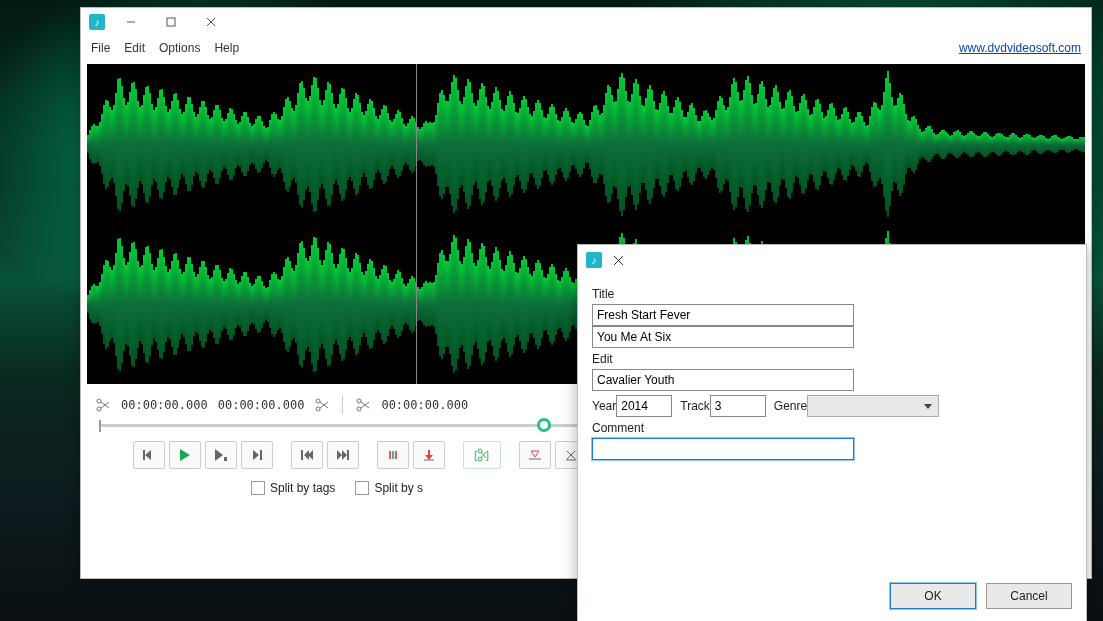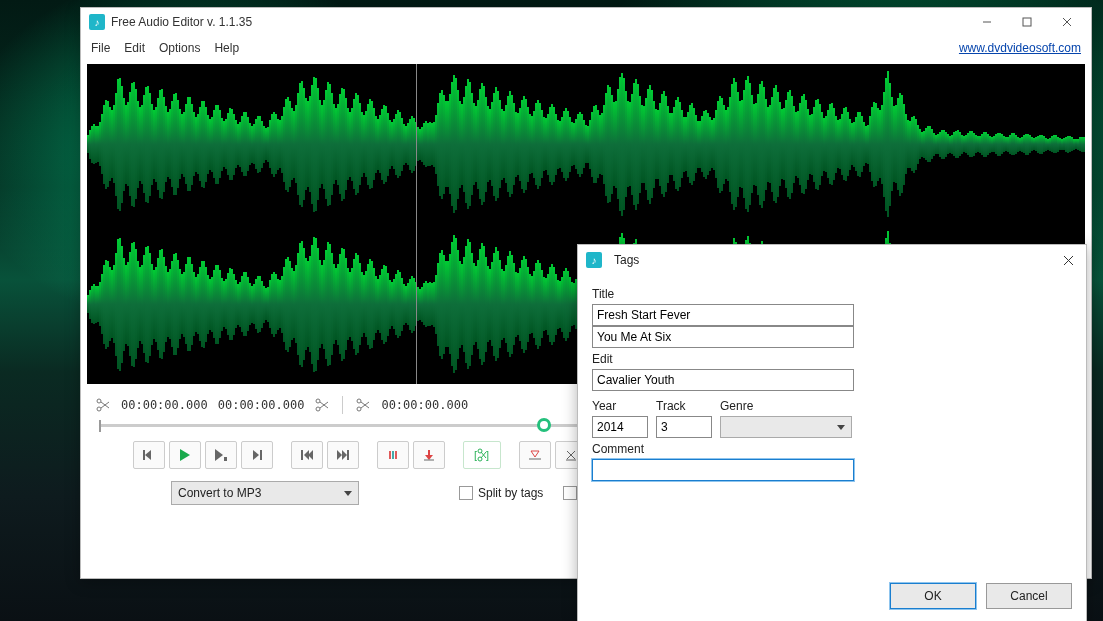--- a/index.html
+++ b/index.html
@@ -49,39 +49,38 @@
   .tags-title { height:30px; display:flex; align-items:center; padding:0 8px; border-bottom:none; }
   .tags-title .title { flex:1; font-size:12px; margin-left:6px; }
   .tags-title .close { width:20px; height:20px; display:flex; align-items:center; justify-content:center; }
   .tags-body { display:flex; padding:8px 14px 0; gap:18px; }
   .tags-left { flex:1; }
   .tags-right { width:160px; }
   .fld-label { display:block; margin:4px 0 3px; }
   .tinput { width:252px; height:18px; border:1px solid #888; padding:1px 4px; font-size:12px; }
   .tinput.focus { border:1px solid #1a7ecf; outline:1px solid #8fc5ee; }
   .row-nums { display:flex; gap:8px; }
-  .row-nums .col { display:flex; flex-direction:column; }
+  .row-nums .col { display:flex; flex-direction:row; }
   .row-nums .tinput.sm { width:46px; }
   .row-nums .combo { width:118px; height:20px; }
   .artwork-box { width:140px; height:98px; margin-top:2px; background:linear-gradient(180deg,#1b2a4a 0%, #2a4060 35%, #6b5520 70%, #e8b040 85%, #f3cf6a 100%); position:relative; color:#fff; display:flex; flex-direction:column; align-items:center; }
   .artwork-box .txt { font-size:9px; letter-spacing:.5px; margin-top:12px; }
   .artwork-box .silhouette { position:absolute; bottom:6px; right:34px; width:26px; height:40px; }
   .load-art { width:160px; height:22px; border:1px solid #aaa; background:#e9e9e9; display:flex; align-items:center; padding:0 6px; margin-top:8px; justify-content:space-between; }
   .dlg-buttons { position:absolute; right:14px; bottom:12px; display:flex; gap:10px; }
   .dlg-btn { width:84px; height:24px; border:1px solid #999; background:#e9e9e9; display:flex; align-items:center; justify-content:center; }
   .dlg-btn.primary { border:1px solid #1a7ecf; outline:1px solid #8fc5ee; }
 </style>
 </head>
 <body>
 <div class="desktop-bg"></div>
 
 <div class="window main-window">
   <div class="titlebar">
     <div class="app-icon">♪</div>
-    <div class="title">Free Audio Editor v. 1.1.35</div>
     <div class="winbtns">
       <div class="winbtn">
           <svg width="10" height="10">
             <line x1="1" y1="5" x2="9" y2="5" stroke="#555" stroke-width="1"></line>
           </svg>
         </div>
       <div class="winbtn">
           <svg width="10" height="10">
             <rect x="1" y="1" width="8" height="8" fill="none" stroke="#555"></rect>
           </svg>
@@ -1224,40 +1223,35 @@
       </div>
     <div class="sep"></div>
     <div class="btn">
         <svg width="12" height="10">
           <rect x="0" y="0" width="2" height="10" fill="#666"></rect>
           <polygon points="3,5 10,0 10,10" fill="#666"></polygon>
         </svg>
       </div>
   </div>
   <div class="bottom-row">
-    <div class="combo">
-      <span>Convert to MP3</span>
-      <span class="arr"></span>
-    </div>
     <span style="width:60px;"></span>
     <label class="checkbox">
       <span class="box"></span>
         <span>Split by tags</span>
     </label>
     <label class="checkbox">
       <span class="box"></span>
         <span>Split by s</span>
     </label>
   </div>
 </div>
 
 <div class="window tags-window">
   <div class="tags-title">
     <div class="app-icon">♪</div>
-    <div class="title">Tags</div>
     <div class="close">
         <svg width="11" height="11">
           <line x1="1" y1="1" x2="10" y2="10" stroke="#333"></line>
           <line x1="10" y1="1" x2="1" y2="10" stroke="#333"></line>
         </svg>
       </div>
   </div>
   <div class="tags-body">
     <div class="tags-left">
       <label class="fld-label">Title</label>

